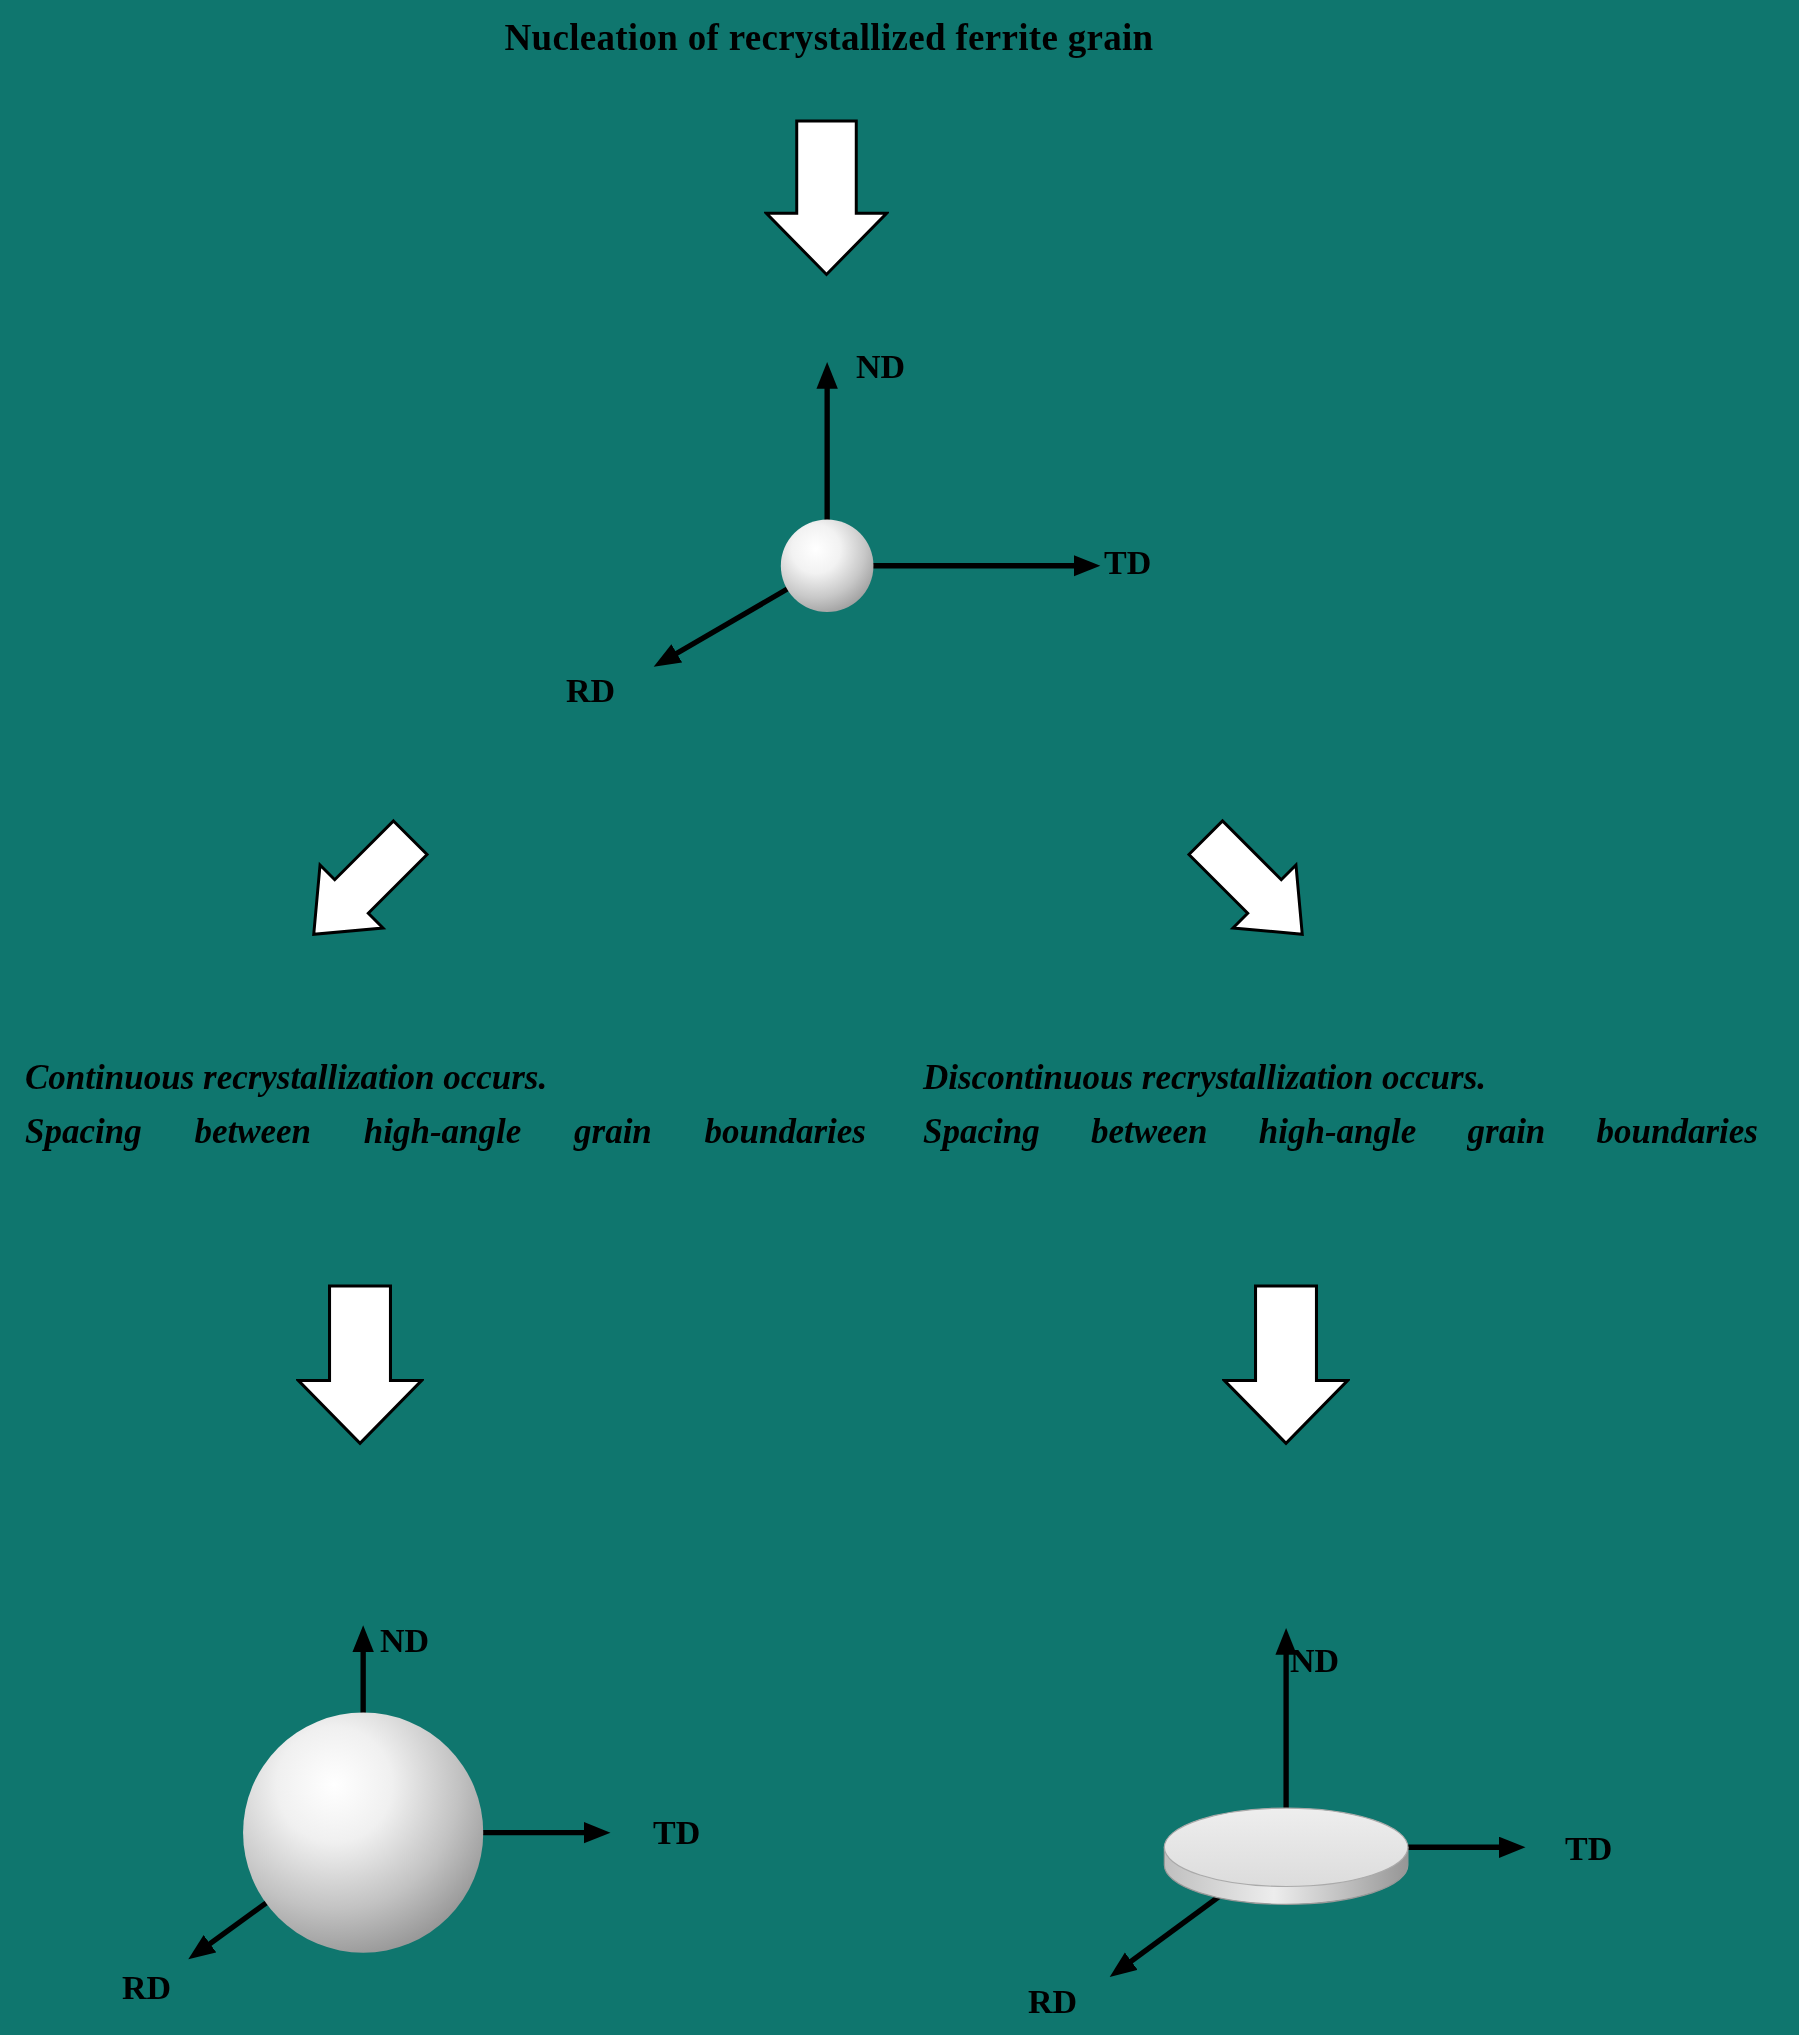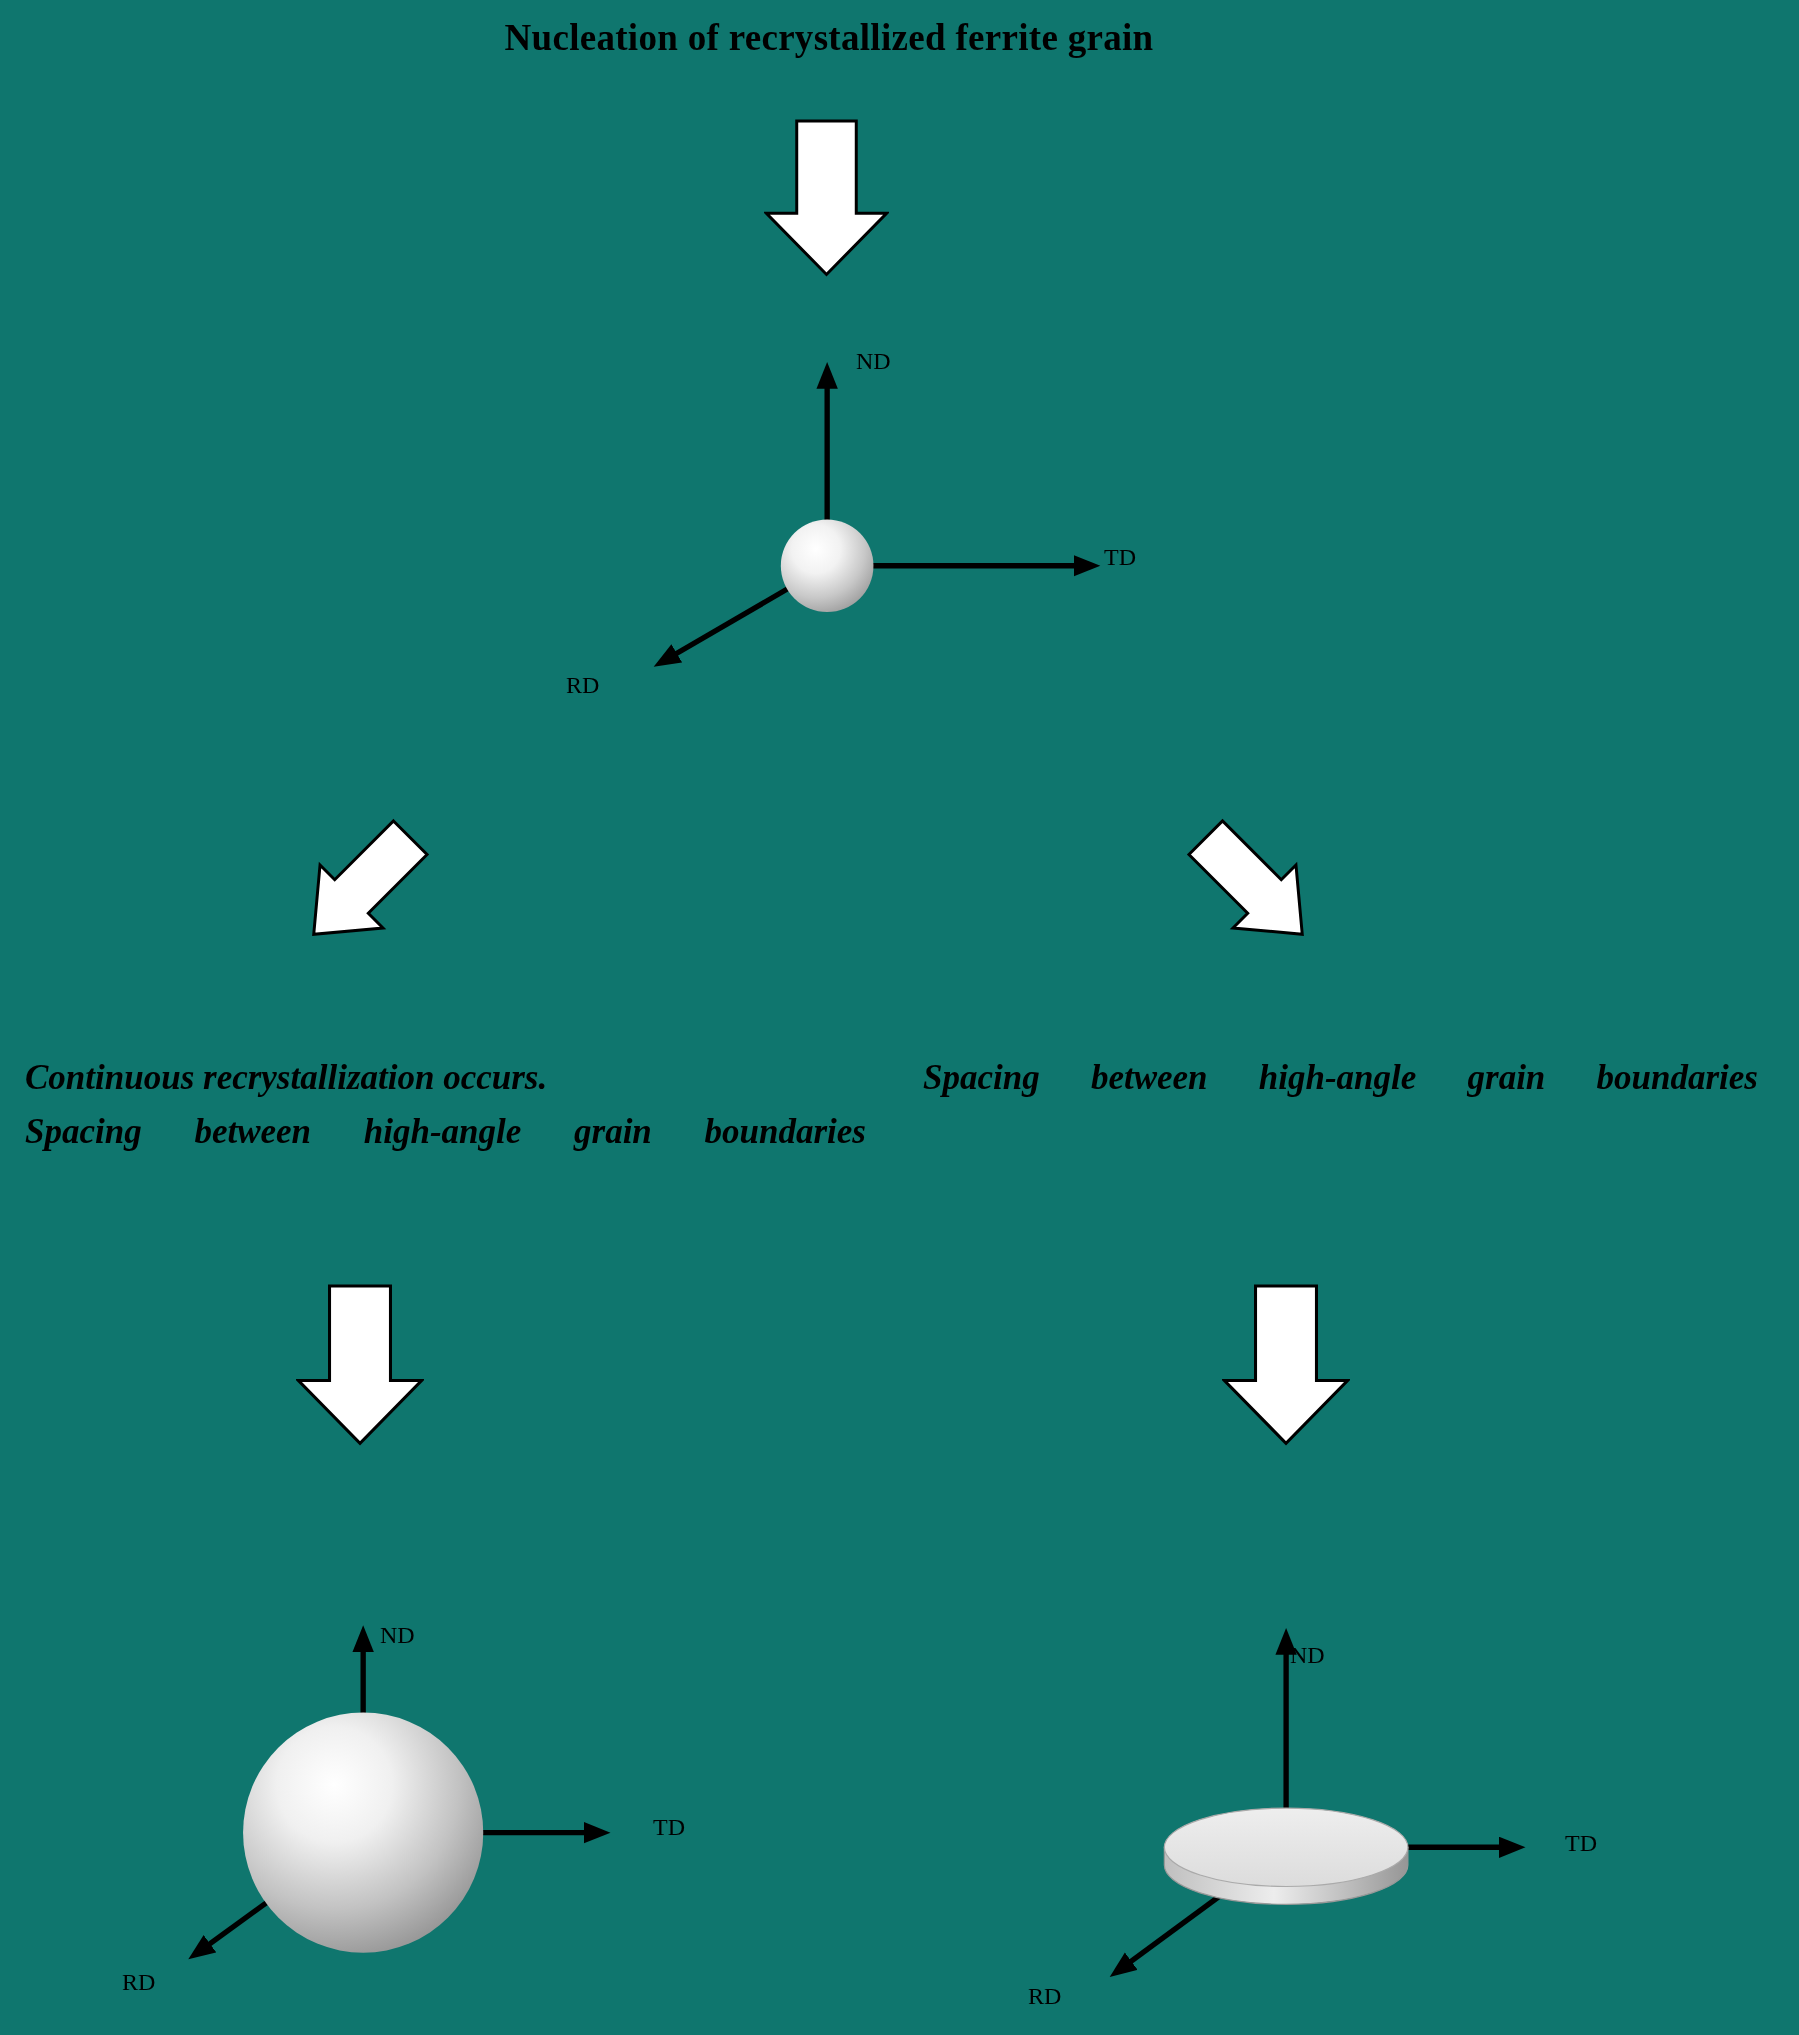--- a/index.html
+++ b/index.html
@@ -18,22 +18,22 @@
     left: 0;
     top: 15.5px;
     width: 1658px;
     text-align: center;
     font-size: 37px;
     font-weight: bold;
     letter-spacing: 0.3px;
   }
   .axis-label {
     position: absolute;
-    font-size: 24px;
-    font-weight: normal;
+    font-size: 34px;
+    font-weight: bold;
     white-space: nowrap;
   }
   .text-block {
     position: absolute;
     font-size: 35px;
     font-weight: bold;
     line-height: 54px;
     font-style: italic;
   }
   .text-block .line { display: block; }
@@ -85,20 +85,21 @@
       <polygon points="115,40 195,40 195,180 230,180 155,270 80,180 115,180" fill="#ffffff" stroke="#000000" stroke-width="5" stroke-linejoin="miter"></polygon>
     </g>
   </svg>
 
   <div class="text-block" style="left:25px; top:1051px; width:841px;">
     <span class="line">Continuous recrystallization occurs.</span>
     <span class="line justified">Spacing between high-angle grain boundaries</span>
   </div>
 
   <div class="text-block" style="left:923px; top:1051px; width:835px;">
+    <span class="line">Discontinuous recrystallization occurs.</span>
     <span class="line justified">Spacing between high-angle grain boundaries</span>
   </div>
 
   <svg class="abs" style="left:296px; top:1284px;" width="128" height="162" viewBox="0 0 210 265">
     <polygon points="55,3 155,3 155,158 206,158 105,261 4,158 55,158" fill="#ffffff" stroke="#000000" stroke-width="5" stroke-linejoin="miter"></polygon>
   </svg>
   <svg class="abs" style="left:1222px; top:1284px;" width="128" height="162" viewBox="0 0 210 265">
     <polygon points="55,3 155,3 155,158 206,158 105,261 4,158 55,158" fill="#ffffff" stroke="#000000" stroke-width="5" stroke-linejoin="miter"></polygon>
   </svg>
 

